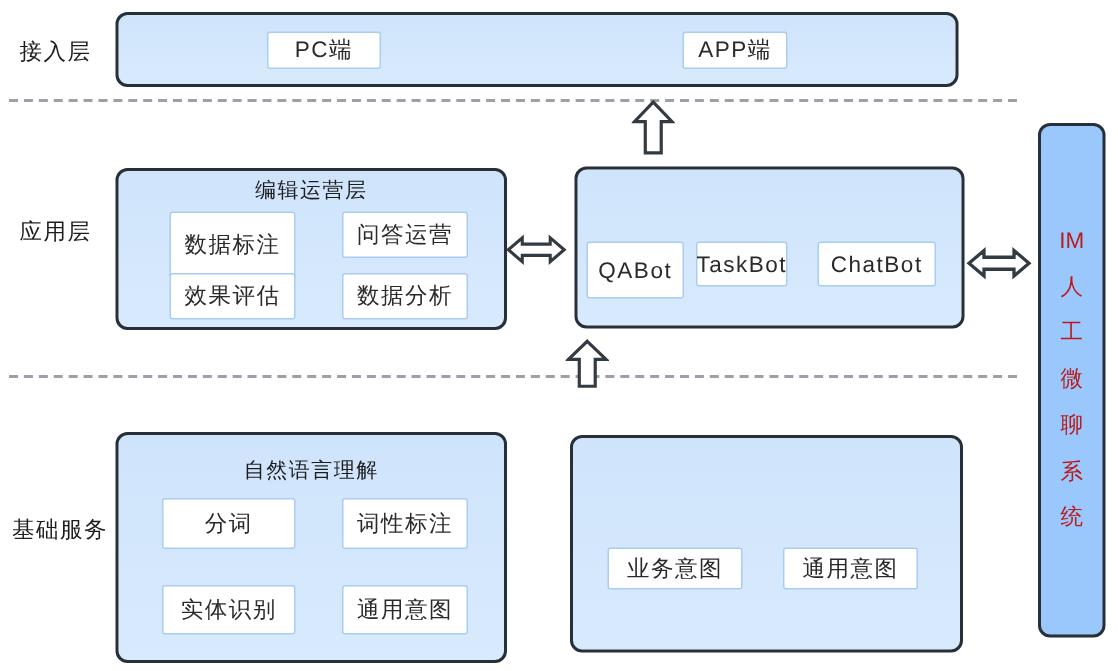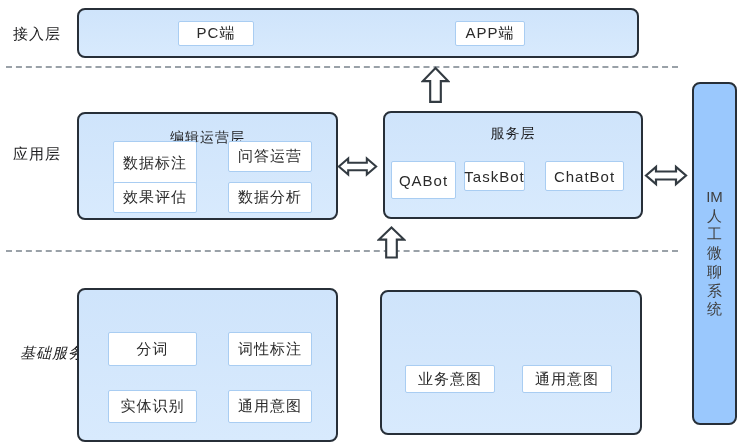--- a/index.html
+++ b/index.html
@@ -60,83 +60,83 @@
   .arrow{position:absolute;}
   .arrow svg{display:block;}
   .im-bar{
     position:absolute;
     box-sizing:border-box;
     background:var(--im-fill);
     border:2.5px solid var(--box-border);
     border-radius:8px;
     display:flex;flex-direction:column;
     align-items:center;justify-content:center;
-    gap:0;
+    gap:12px;
     font-size:15px;
-    color:#404040;
+    color:#b91c1c;
   }
   .im-bar span{display:block;line-height:1.25;}
 </style>
 </head>
 <body>
 
 <div class="stage">
 
   <div class="layer-label" style="left:13px;top:25px;">接入层</div>
   <div class="layer-label" style="left:13px;top:145px;">应用层</div>
-  <div class="layer-label" style="left:20px;top:344px;font-style:italic;">基础服务</div>
+  <div class="layer-label" style="left:8px;top:344px;">基础服务</div>
 
   <div class="dashed-line" style="left:6px;top:66px;width:672px;"></div>
   <div class="dashed-line" style="left:6px;top:250px;width:672px;"></div>
 
   <div class="big-box" style="left:77px;top:8px;width:562px;height:50px;">
     <div class="chip" style="left:99px;top:11px;width:76px;height:25px;">PC端</div>
     <div class="chip" style="left:376px;top:11px;width:70px;height:25px;">APP端</div>
   </div>
 
   <div class="arrow" style="left:421px;top:66px;">
     <svg width="29" height="38" viewBox="0 0 30 38" aria-hidden="true">
       <polygon points="15,1.5 28,15 20.5,15 20.5,36.5 9.5,36.5 9.5,15 2,15" fill="#ffffff" stroke="#333b42" stroke-width="2.2"></polygon>
     </svg>
   </div>
 
   <div class="big-box" style="left:77px;top:112px;width:261px;height:108px;">
-    <div class="box-title" style="padding-top:15px;">编辑运营层</div>
+    <div class="box-title" style="padding-top:4px;">编辑运营层</div>
     <div class="chip" style="left:34px;top:27px;width:84px;height:45px;">数据标注</div>
     <div class="chip" style="left:149px;top:27px;width:84px;height:31px;">问答运营</div>
     <div class="chip" style="left:34px;top:68px;width:84px;height:31px;">效果评估</div>
     <div class="chip" style="left:149px;top:68px;width:84px;height:31px;">数据分析</div>
   </div>
 
   <div class="arrow" style="left:337px;top:153px;">
     <svg width="41" height="27" viewBox="0 0 44 26" aria-hidden="true">
       <polygon points="2,13 12,4.5 12,9 32,9 32,4.5 42,13 32,21.5 32,17 12,17 12,21.5" fill="#ffffff" stroke="#333b42" stroke-width="2.2"></polygon>
     </svg>
   </div>
 
   <div class="big-box" style="left:383px;top:111px;width:260px;height:108px;">
-    <div class="box-title" style="padding-top:12px;">服务层</div>
     <div class="chip" style="left:6px;top:48px;width:65px;height:38px;">QABot</div>
     <div class="chip" style="left:79px;top:48px;width:61px;height:30px;">TaskBot</div>
     <div class="chip" style="left:160px;top:48px;width:79px;height:30px;">ChatBot</div>
   </div>
 
   <div class="arrow" style="left:644px;top:162px;">
     <svg width="44" height="27" viewBox="0 0 44 26" aria-hidden="true">
       <polygon points="2,13 12,4.5 12,9 32,9 32,4.5 42,13 32,21.5 32,17 12,17 12,21.5" fill="#ffffff" stroke="#333b42" stroke-width="2.2"></polygon>
     </svg>
   </div>
 
   <div class="arrow" style="left:377px;top:226px;">
     <svg width="29" height="33" viewBox="0 0 30 34" aria-hidden="true">
       <polygon points="15,1.5 28,14 20.5,14 20.5,32.5 9.5,32.5 9.5,14 2,14" fill="#ffffff" stroke="#333b42" stroke-width="2.2"></polygon>
     </svg>
   </div>
 
   <div class="big-box" style="left:77px;top:288px;width:261px;height:154px;">
+    <div class="box-title" style="padding-top:15px;">自然语言理解</div>
     <div class="chip" style="left:29px;top:42px;width:89px;height:34px;">分词</div>
     <div class="chip" style="left:149px;top:42px;width:84px;height:34px;">词性标注</div>
     <div class="chip" style="left:29px;top:100px;width:89px;height:33px;">实体识别</div>
     <div class="chip" style="left:149px;top:100px;width:84px;height:33px;">通用意图</div>
   </div>
 
   <div class="big-box" style="left:380px;top:290px;width:262px;height:145px;">
     <div class="chip" style="left:23px;top:73px;width:90px;height:28px;">业务意图</div>
     <div class="chip" style="left:140px;top:73px;width:90px;height:28px;">通用意图</div>
   </div>

